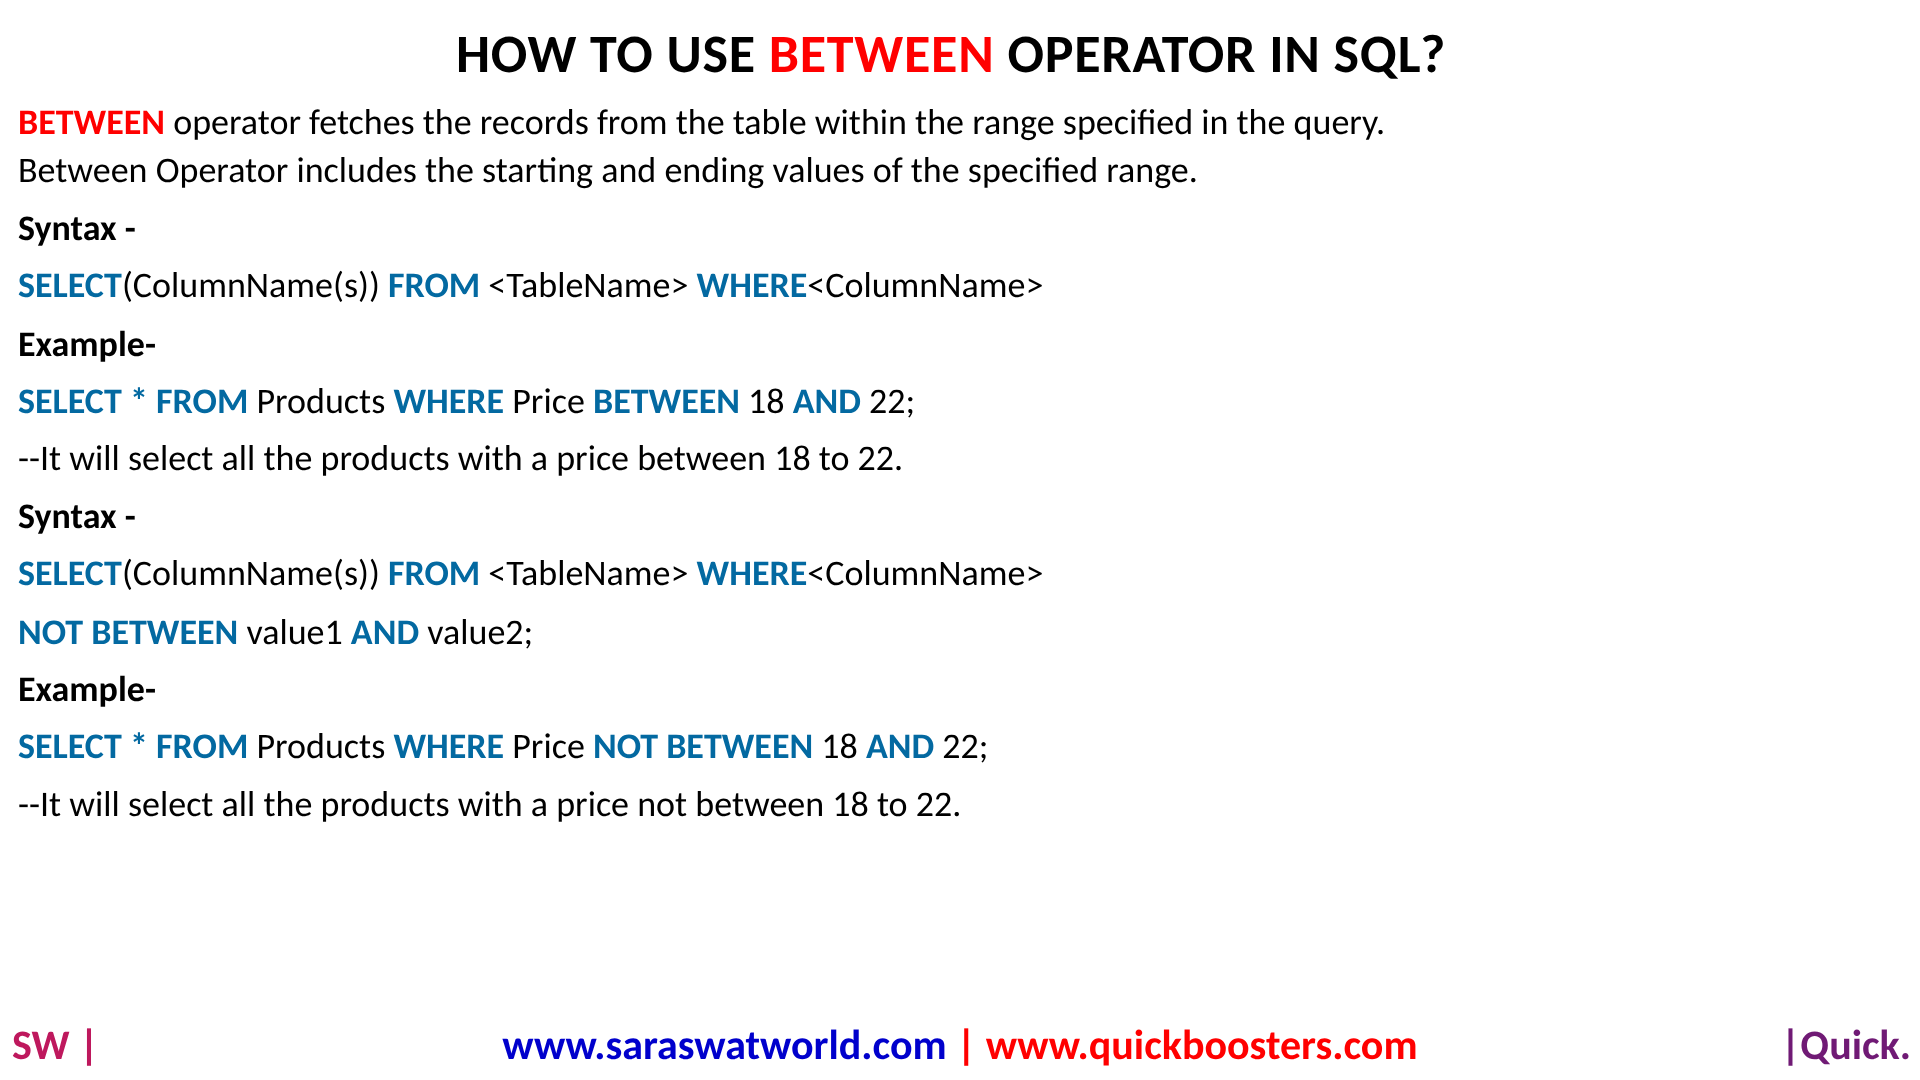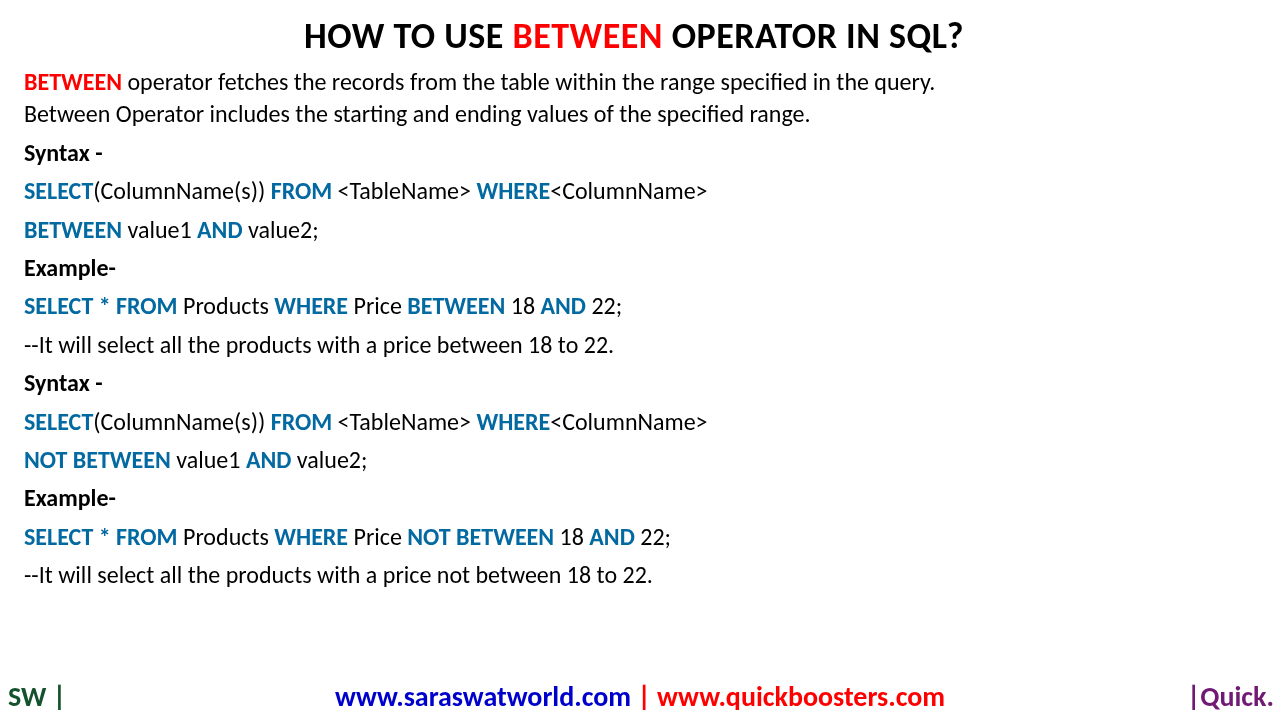--- a/index.html
+++ b/index.html
@@ -15,37 +15,37 @@
   }
   .title {
     font-size: 36px;
     font-weight: bold;
     text-align: center;
     margin: 14px 12px 8px 0;
     letter-spacing: 0.5px;
   }
   .title .red { color: #ff0000; }
   .content {
-    padding: 0 28px 0 24px;
+    padding: 0 28px 0 12px;
     font-size: 24px;
     line-height: 1.35;
   }
   .content p { margin: 6px 0; }
   .red { color: #ff0000; font-weight: bold; }
   .blue { color: #0369a1; font-weight: bold; }
   .bold { font-weight: bold; }
   .footer {
     position: absolute;
     bottom: 6px;
     left: 0;
     width: 100%;
     font-size: 28px;
     font-weight: bold;
   }
-  .footer .left { position: absolute; left: 8px; color: #14532d; }
+  .footer .left { position: absolute; left: 8px; color: #be185d; }
   .footer .center { width: 100%; text-align: center; }
   .footer .center .b { color: #0000cc; }
   .footer .center .r { color: #ff0000; }
   .footer .right { position: absolute; right: 6px; bottom:0; color: #701a75; }
 </style>
 </head>
 <body>
 
 <div class="title">
   <span>HOW TO USE </span><span class="red">BETWEEN</span><span> OPERATOR IN SQL?</span>
@@ -55,23 +55,20 @@
 
   <p>
     <span class="red">BETWEEN</span><span> operator fetches the records from the table within the range specified in the query.</span><br>
     <span>Between Operator includes the starting and ending values of the specified range.</span>
   </p>
 
   <p class="bold">Syntax -</p>
 
   <p>
     <span class="blue">SELECT</span><span>(ColumnName(s)) </span><span class="blue">FROM</span><span> &lt;TableName&gt; </span><span class="blue">WHERE</span><span>&lt;ColumnName&gt;</span>
-  </p>
-  <p>
-    <span class="blue">BETWEEN</span><span> value1 </span><span class="blue">AND</span><span> value2;</span>
   </p>
 
   <p class="bold">Example-</p>
 
   <p>
     <span class="blue">SELECT * FROM</span><span> Products </span><span class="blue">WHERE</span><span> Price </span><span class="blue">BETWEEN</span><span> 18 </span><span class="blue">AND</span><span> 22;</span>
   </p>
 
   <p>--It will select all the products with a price between 18 to 22.</p>
 

